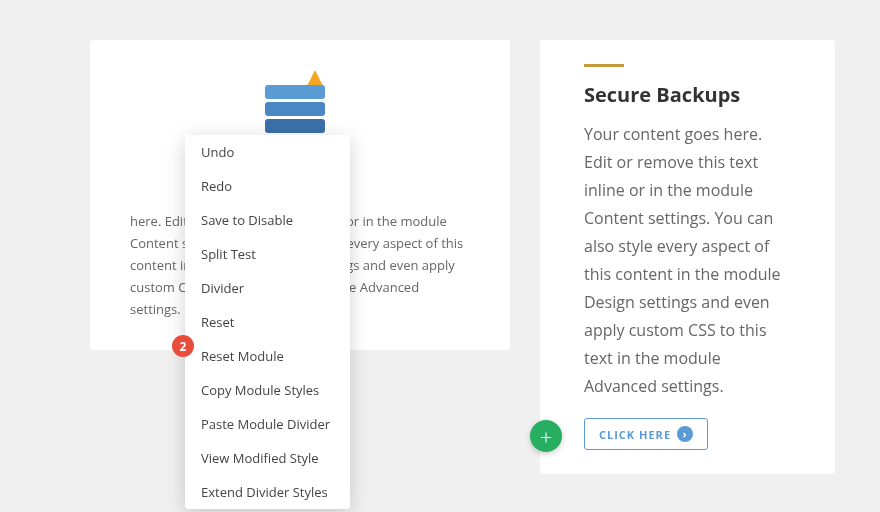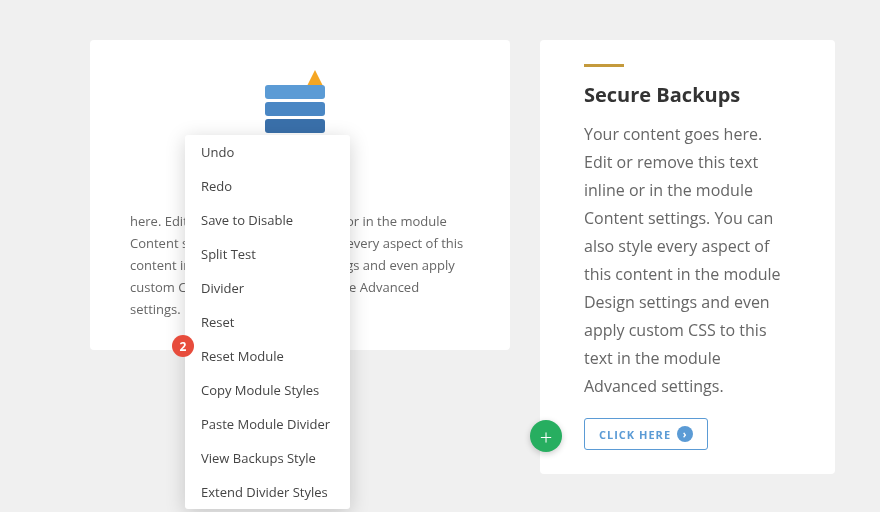--- a/index.html
+++ b/index.html
@@ -243,21 +243,21 @@
   <div class="context-menu">
     <div class="context-menu-item">Undo</div>
     <div class="context-menu-item">Redo</div>
     <div class="context-menu-item">Save to Disable</div>
     <div class="context-menu-item">Split Test</div>
     <div class="context-menu-item">Divider</div>
     <div class="context-menu-item">Reset</div>
     <div class="context-menu-item">Reset Module</div>
     <div class="context-menu-item">Copy Module Styles</div>
     <div class="context-menu-item">Paste Module Divider</div>
-    <div class="context-menu-item">View Backups Style</div>
+    <div class="context-menu-item">View Modified Style</div>
     <div class="context-menu-item">Extend Divider Styles</div>
   </div>
 
   <div class="badge-2">2</div>
 
   <div class="plus-btn">+</div>
 
 </div>
 
 </body></html>

